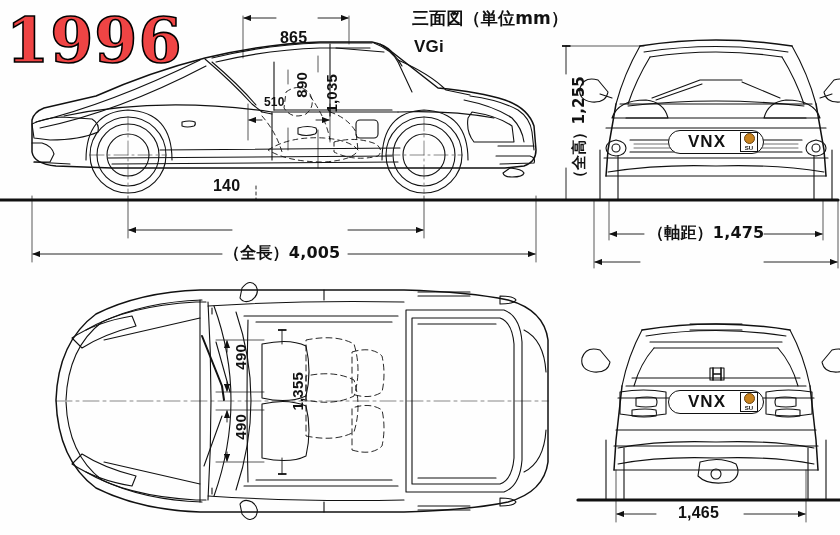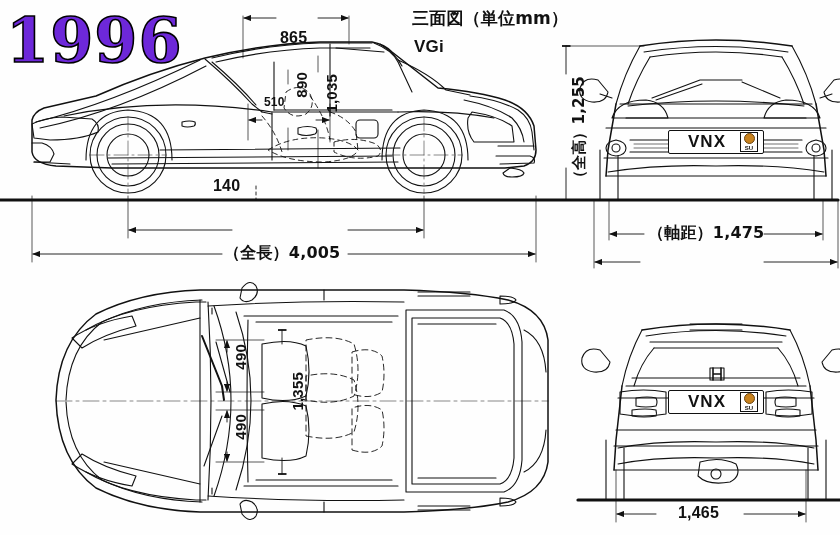--- a/index.html
+++ b/index.html
@@ -4,27 +4,27 @@
 <style>
   html,body{margin:0;padding:0;background:#fff;}
   body{width:840px;height:535px;overflow:hidden;
        font-family:"Liberation Sans","DejaVu Sans",sans-serif;
        background:#fefefe;position:relative;}
   #root{position:absolute;left:0;top:0;width:840px;height:535px;}
   svg.layer{position:absolute;left:0;top:0;width:840px;height:535px;}
   .txt{position:absolute;font-weight:bold;color:#111;white-space:nowrap;
        letter-spacing:.2px;line-height:1;}
   .year{position:absolute;left:6px;top:4px;font-size:62px;font-weight:bold;
-        color:#6d28d9;letter-spacing:1px;
+        color:#ef4444;letter-spacing:1px;
         font-family:"DejaVu Serif","Liberation Serif",serif;
         -webkit-text-stroke:1.6px #000;}
   .jp{font-family:"DejaVu Sans","Liberation Sans",sans-serif;}
   .vert{transform-origin:left top;}
   .plate{position:absolute;background:#fff;border:1.6px solid #111;
-         border-radius:2px;display:flex;align-items:center;
+         border-radius:12px;display:flex;align-items:center;
          justify-content:center;box-sizing:border-box;}
   .plate .pt{font-weight:bold;color:#111;letter-spacing:1px;}
   .seal{position:absolute;background:#fff;border:1px solid #111;
         box-sizing:border-box;display:flex;flex-direction:column;
         align-items:center;justify-content:center;}
   .seal .dot{border-radius:50%;background:#c8821e;border:1px solid #6b4410;}
   .seal .sl{font-weight:bold;color:#111;line-height:1;}
 </style>
 </head>
 <body>

